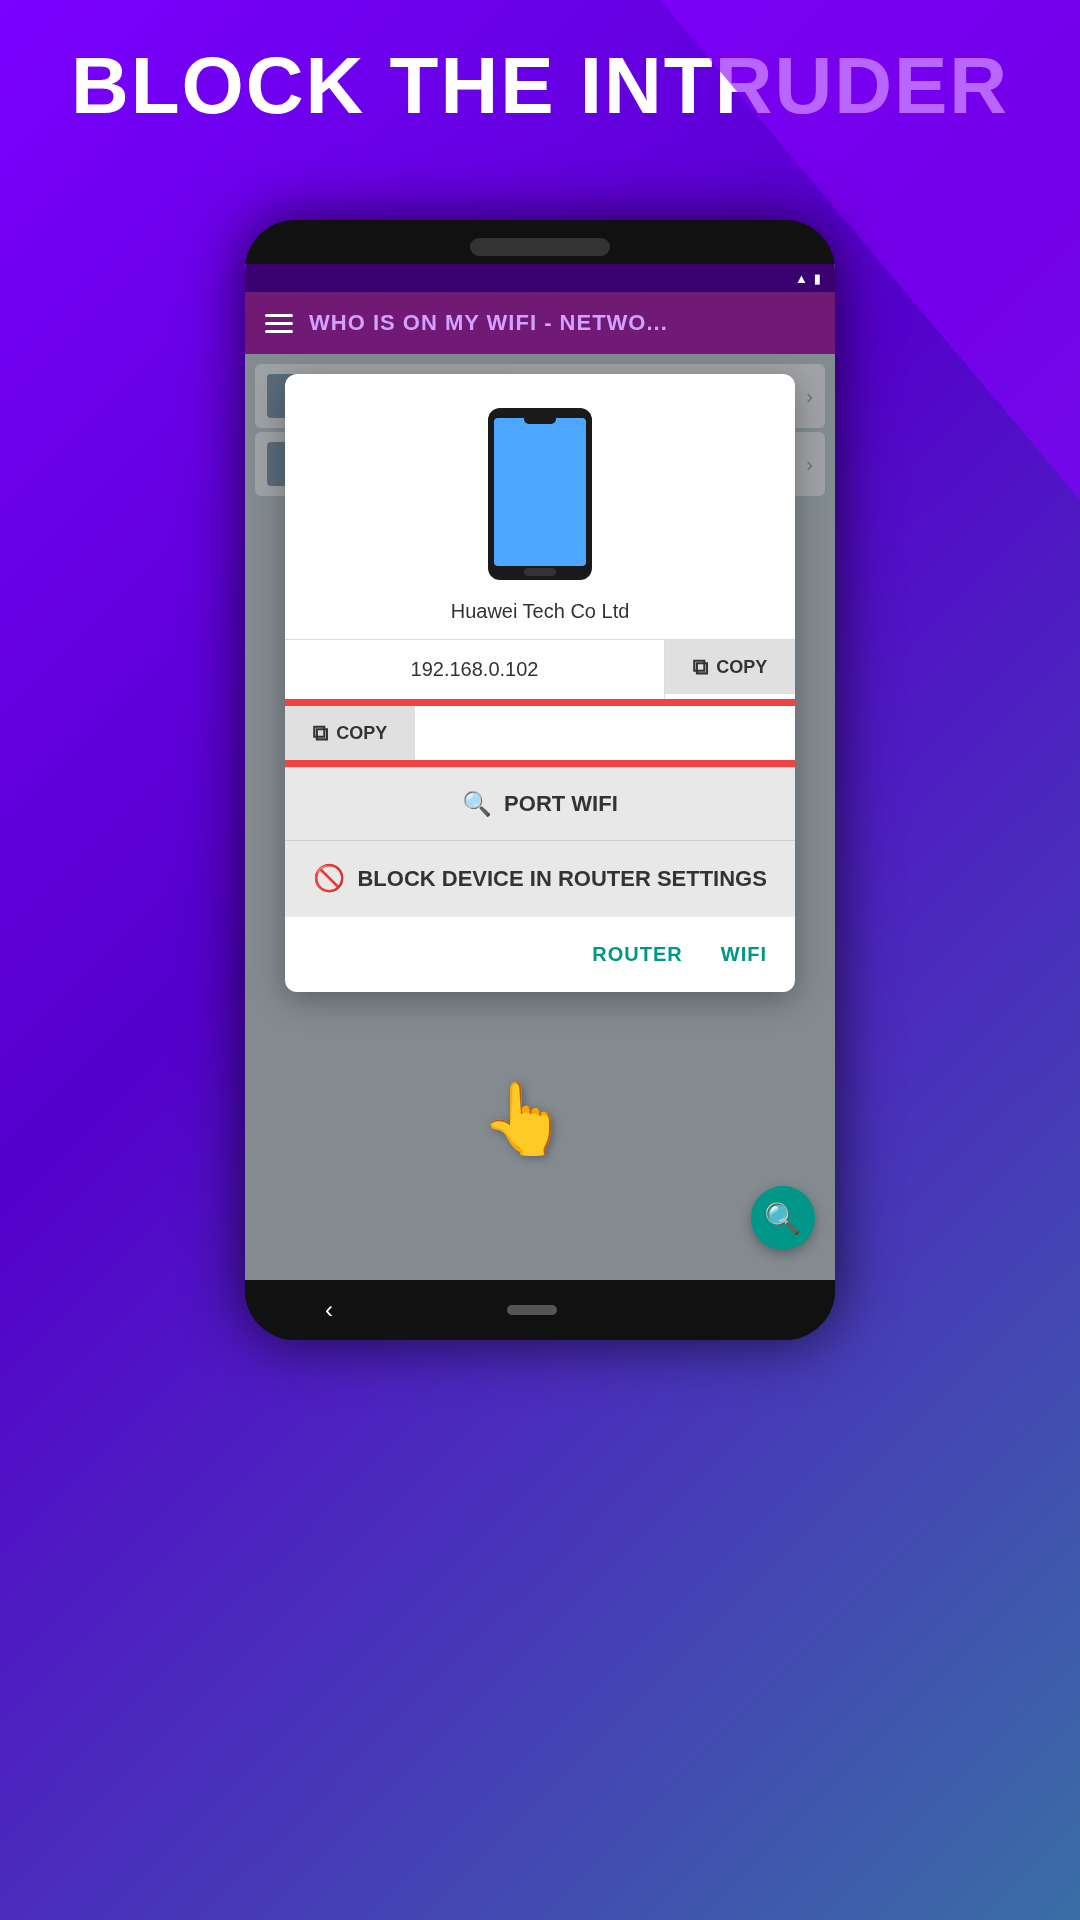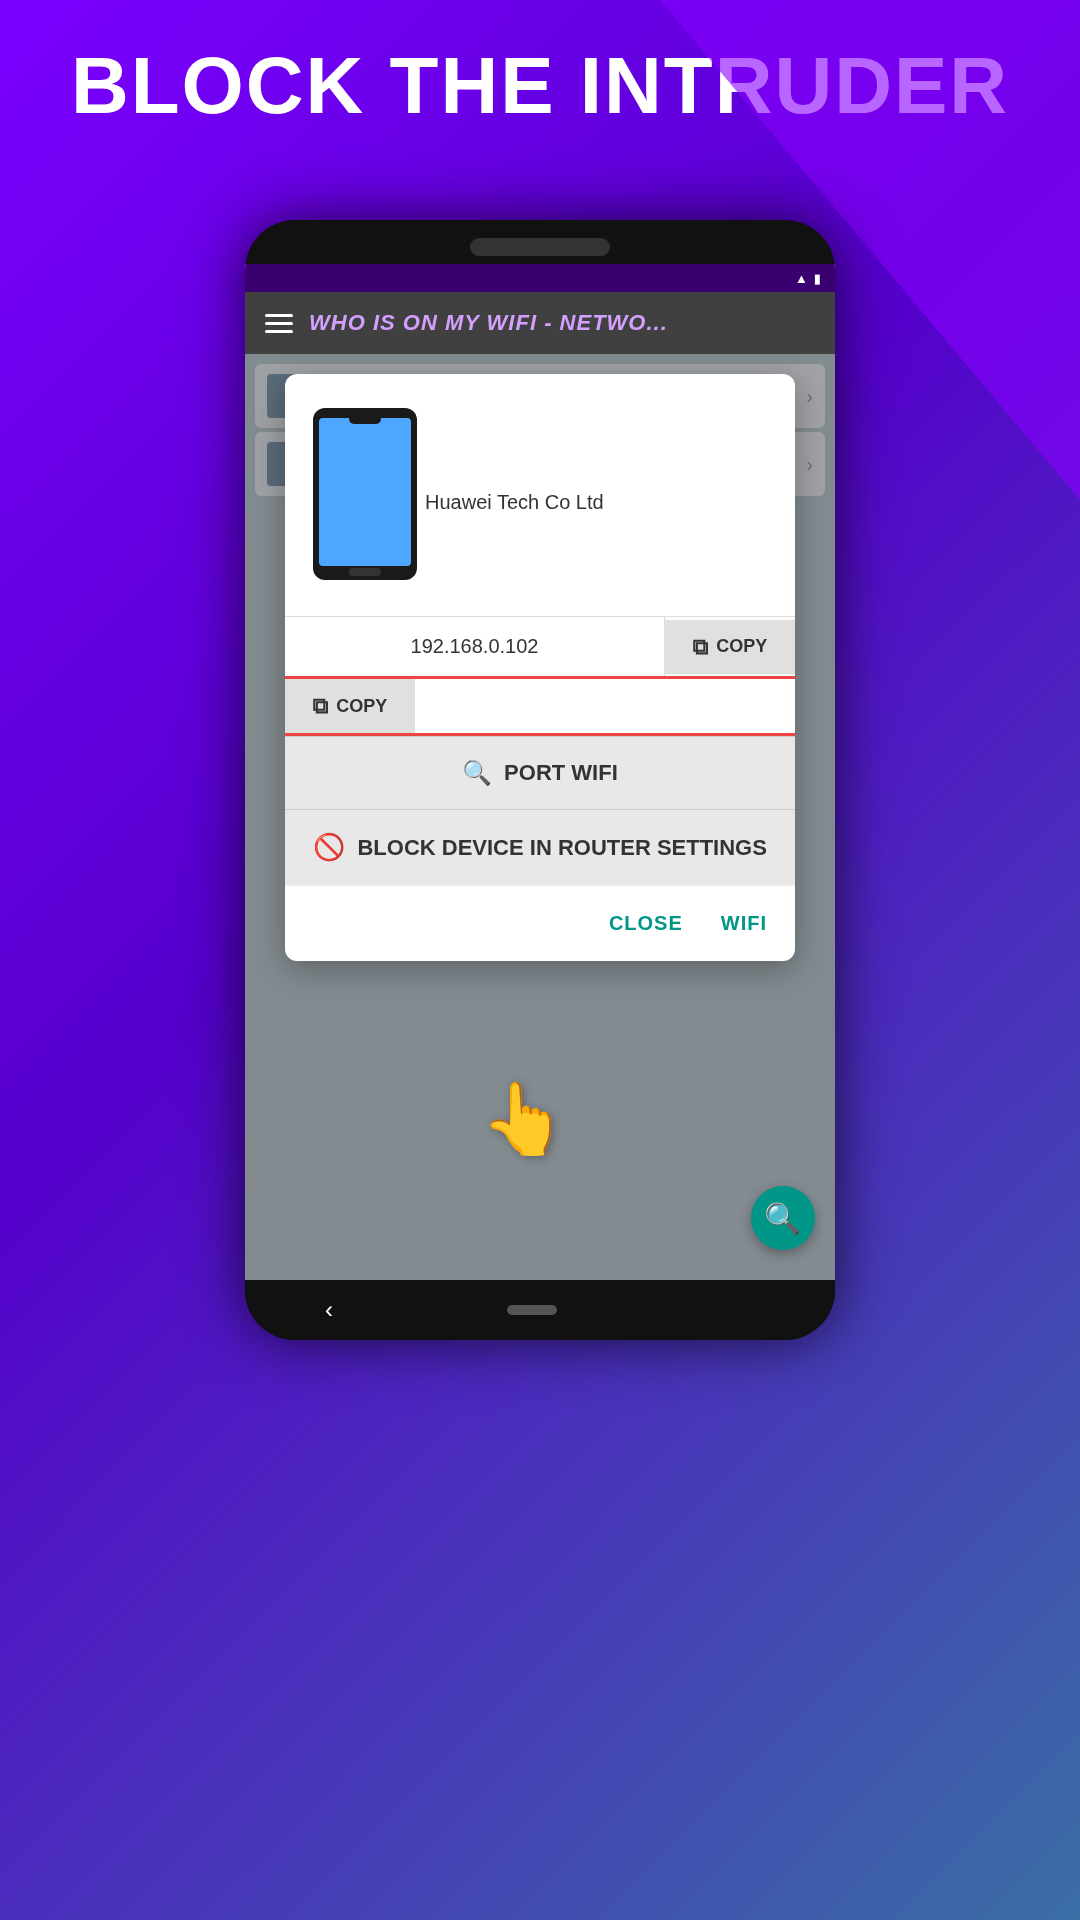--- a/index.html
+++ b/index.html
@@ -75,28 +75,27 @@
       flex: 1;
       background: #b0bec5;
       overflow: hidden;
       position: relative;
       display: flex;
       flex-direction: column;
     }
 
     
     .app-toolbar {
-      background: #404040;
+      background: #701a75;
       width: 100%;
       padding: 18px 20px;
       display: flex;
       align-items: center;
       gap: 16px;
       flex-shrink: 0;
-      font-style: italic;
     }
     .hamburger-icon {
       display: flex;
       flex-direction: column;
       gap: 5px;
       cursor: pointer;
     }
     .hamburger-icon span {
       display: block;
       width: 28px;
@@ -183,43 +182,44 @@
     .dialog {
       background: white;
       border-radius: 12px;
       width: 510px;
       overflow: hidden;
       box-shadow: 0 8px 32px rgba(0,0,0,0.3);
     }
 
     .dialog-header {
       display: flex;
+      flex-direction: column;
       align-items: center;
       padding: 30px 20px 16px;
     }
 
     
     .device-illustration {
       width: 120px;
       height: 180px;
       margin-bottom: 16px;
     }
 
     .device-name {
       font-size: 20px;
       color: #333;
       margin-bottom: 0;
     }
 
     
     .info-row {
       display: flex;
-      align-items: center;
+      align-items: flex-start;
       border-top: 1px solid #ddd;
-      border-bottom: 3px solid #ef4444;
+      border-bottom: 7px solid #ef4444;
     }
     .info-row + .info-row {
       border-top: none;
     }
     .info-value {
       flex: 1;
       padding: 18px 20px;
       font-size: 20px;
       color: #333;
       text-align: center;
@@ -482,21 +482,21 @@
             <span class="search-icon-sm">🔍</span>
             <span>PORT WIFI</span>
           </button>
 
           <button class="block-btn">
             <span class="block-icon">🚫</span>
             <span>BLOCK DEVICE IN ROUTER SETTINGS</span>
           </button>
 
           <div class="dialog-actions">
-            <button class="action-btn">CLOSE</button>
+            <button class="action-btn">ROUTER</button>
             <button class="action-btn">WIFI</button>
           </div>
         </div>
       </div>
 
       <div class="finger-cursor">👆</div>
 
       <div class="fab-btn">
         <span>🔍</span>
       </div>

